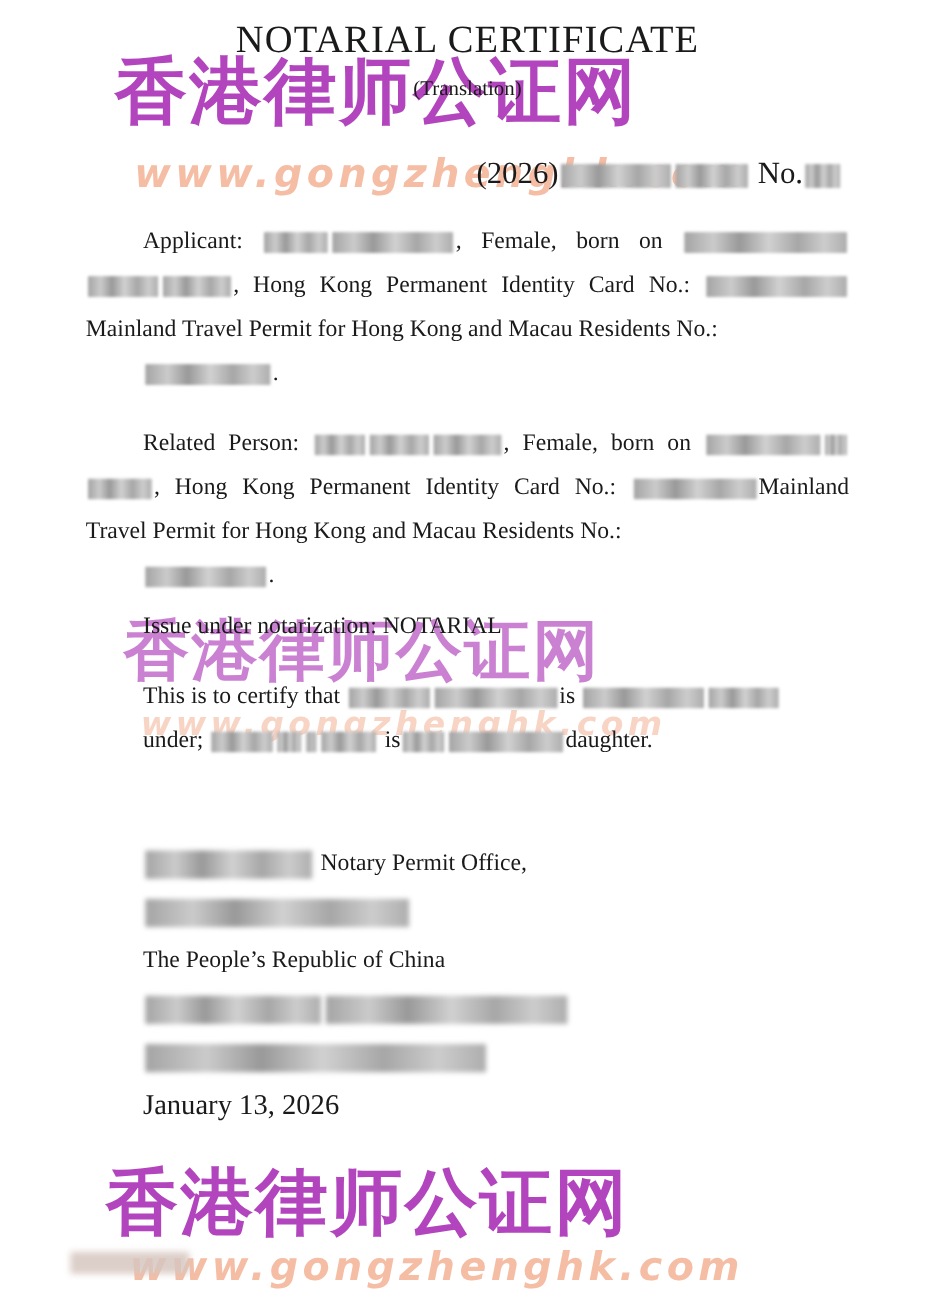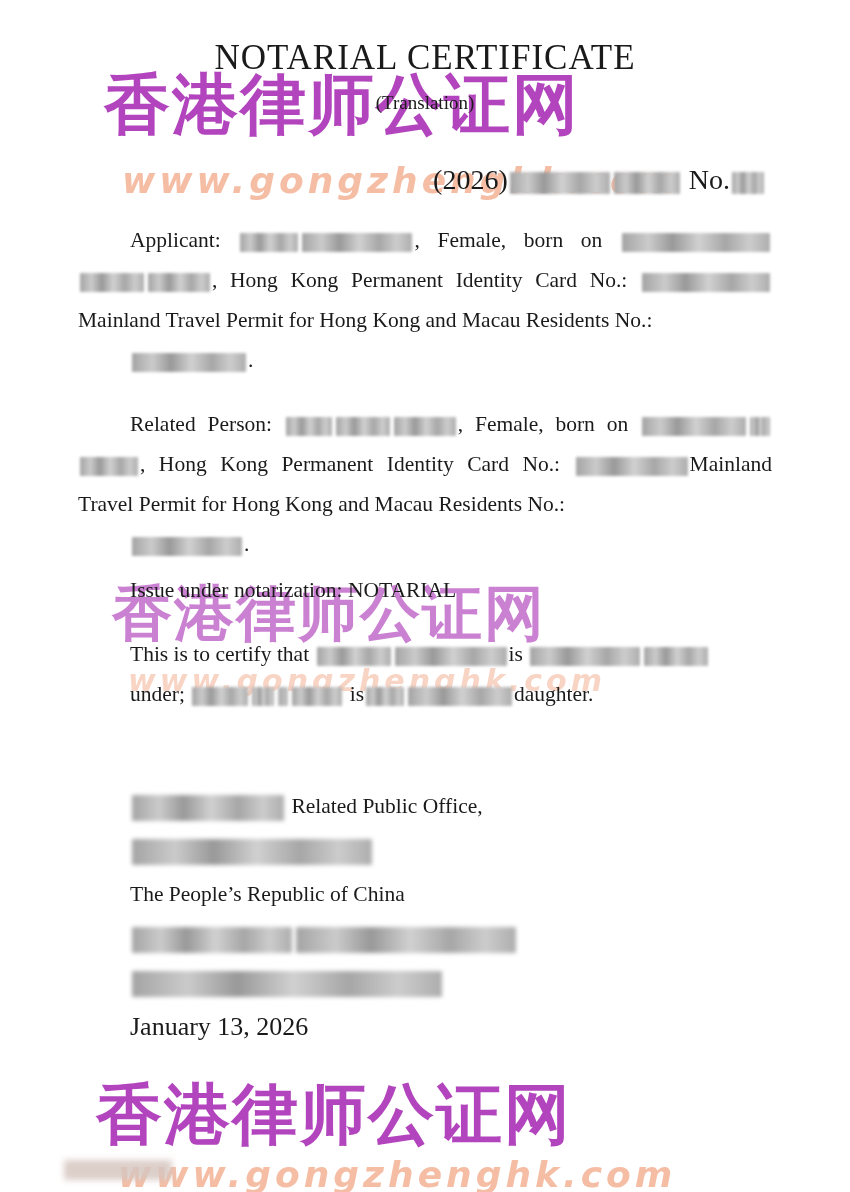--- a/index.html
+++ b/index.html
@@ -56,21 +56,21 @@
   .content {
     position: relative;
     z-index: 2;
     padding: 0 78px;
   }
 
   .doc-title {
     text-align: center;
     font-size: 35px;
     letter-spacing: 1px;
-    margin-top: 38px;
+    margin-top: 16px;
     font-family: "Liberation Serif", serif;
   }
   .doc-subtitle {
     text-align: center;
     font-size: 19px;
     margin-top: 14px;
   }
 
   .serial-line {
     text-align: right;
@@ -193,21 +193,21 @@
       <span class="last-line">
         <span>under;</span>
         <span class="rd" style="width:56px"></span><span class="rd" style="width:22px"></span><span class="rd" style="width:10px"></span><span class="rd" style="width:50px"></span>
         <span>is</span><span class="rd" style="width:38px"></span><span class="rd" style="width:104px"></span><span>daughter.</span>
       </span>
     </div>
 
     <div class="sig-block">
       <div class="sig-line">
         <span class="rd big" style="width:152px"></span>
-        <span>Related Public Office,</span>
+        <span>Notary Permit Office,</span>
       </div>
       <div class="sig-line">
         <span class="rd big" style="width:240px"></span>
       </div>
       <div class="sig-line">The People’s Republic of China</div>
       <div class="sig-line">
         <span class="rd big" style="width:160px"></span><span class="rd big" style="width:220px"></span>
       </div>
       <div class="sig-line">
         <span class="rd big" style="width:310px"></span>

